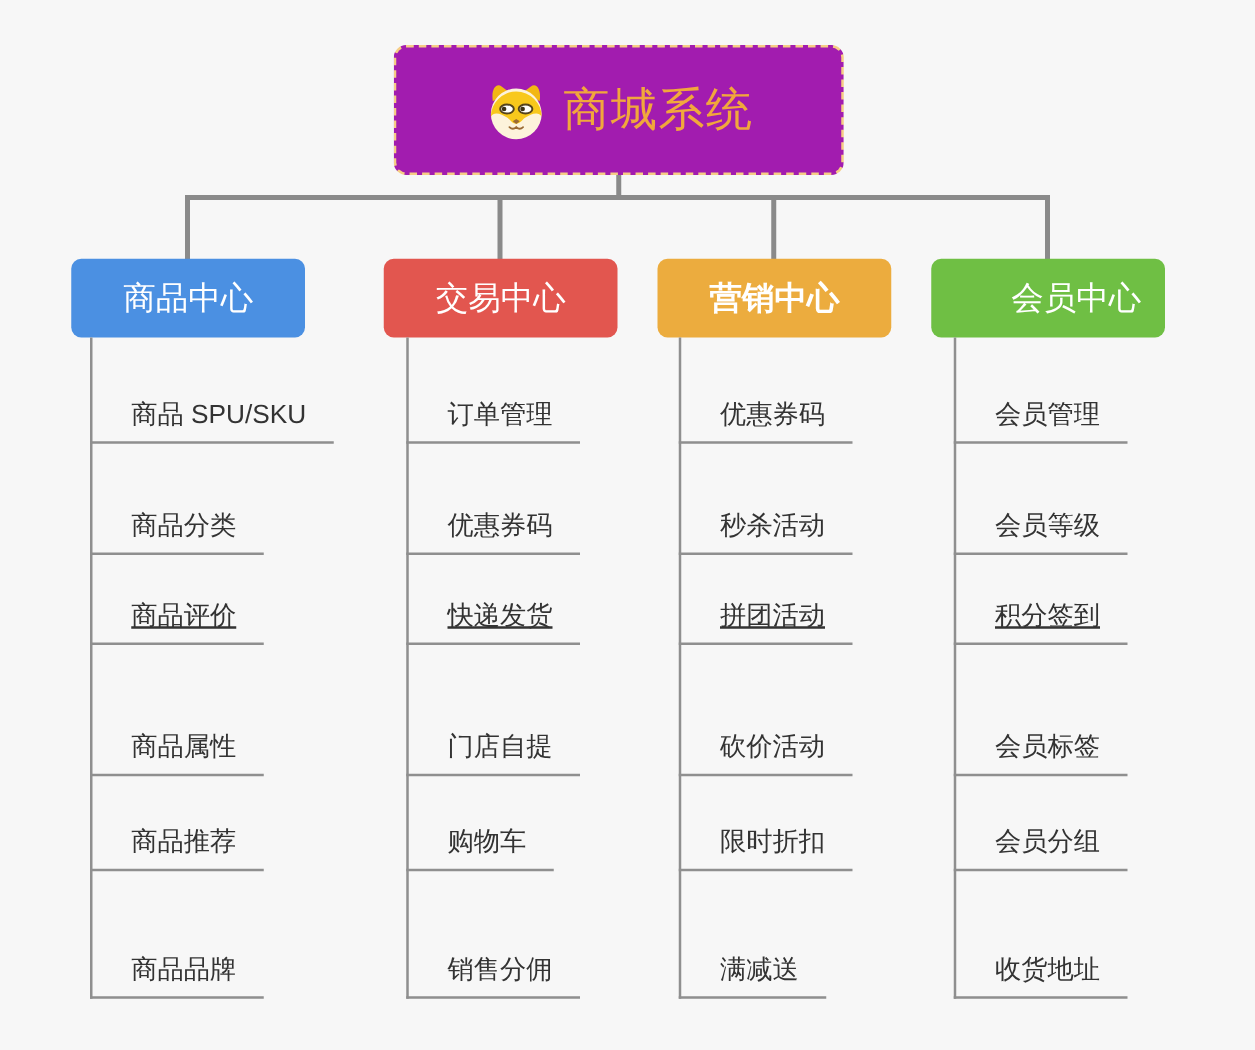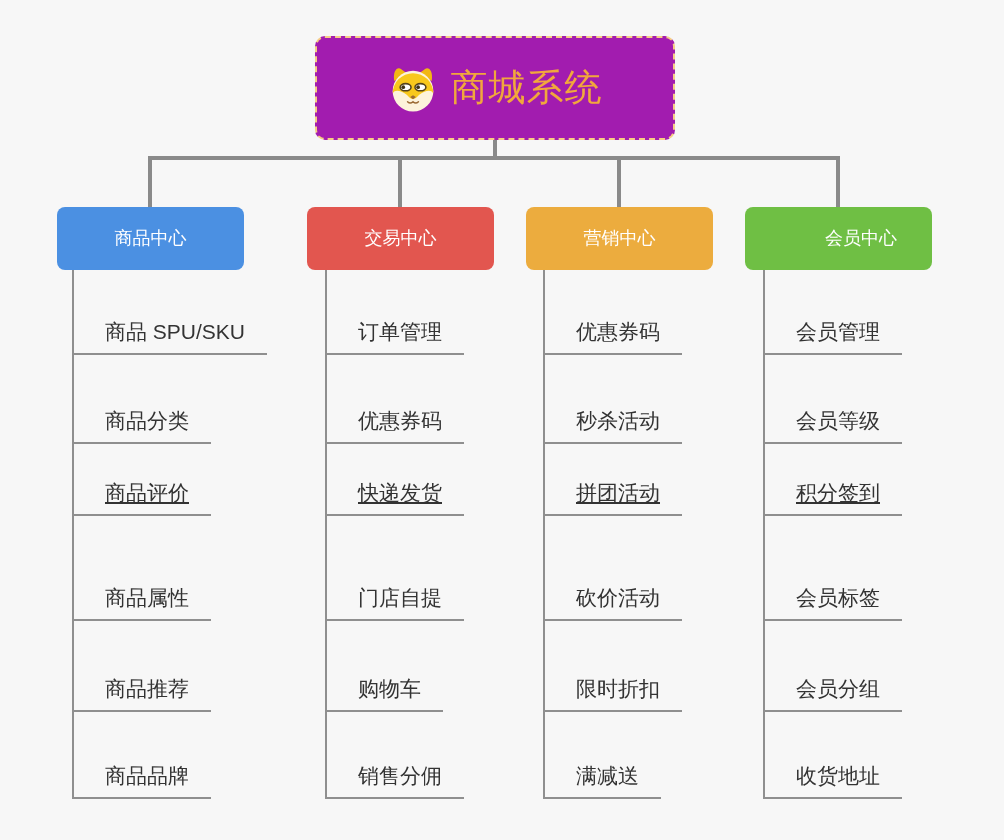--- a/index.html
+++ b/index.html
@@ -44,21 +44,21 @@
   .drop-2 { left: 617px; }
   .drop-3 { left: 836px; }
 
   
   .branch-header {
     position: absolute;
     top: 207px;
     width: 187px; height: 63px;
     border-radius: 8px;
     color: #ffffff;
-    font-size: 18px;
+    font-size: 26px;
     line-height: 63px;
     text-align: center;
     white-space: nowrap;
     cursor: default;
   }
   .bh-0 { left: 57px; }
   .bh-1 { left: 307px; }
   .bh-2 { left: 526px; }
   .bh-3 { left: 745px; }
 
@@ -87,21 +87,21 @@
     line-height: 28px;
     color: #333333;
     white-space: nowrap;
     border-bottom: 2px solid #8f8f8f;
     text-align: right;
   }
   .i1 { top: 48px; }
   .i2 { top: 137px; }
   .i3 { top: 209px; text-decoration: underline; }
   .i4 { top: 314px; }
-  .i5 { top: 405px; }
+  .i5 { top: 390px; }
   .i6 { top: 492px; }
 </style>
 </head>
 <body>
 
 <div class="stage">
 
   <div class="root-node">
     <span class="dog-icon">
       <svg width="50" height="50" viewBox="0 0 64 64">
@@ -122,21 +122,21 @@
 
   <div class="tree-line stem"></div>
   <div class="tree-line hbar"></div>
   <div class="tree-line drop drop-0"></div>
   <div class="tree-line drop drop-1"></div>
   <div class="tree-line drop drop-2"></div>
   <div class="tree-line drop drop-3"></div>
 
   <div class="branch-header bh-0" style="background-color: rgb(75, 144, 226);">商品中心</div>
   <div class="branch-header bh-1" style="background-color: rgb(226, 86, 79);">交易中心</div>
-  <div class="branch-header bh-2" style="background-color: rgb(236, 172, 62);">营销中心</div>
+  <div class="branch-header bh-2" style="background-color: rgb(236, 172, 62); font-weight: bold;">营销中心</div>
   <div class="branch-header bh-3" style="background-color: rgb(111, 191, 68); padding-left: 45px;">会员中心</div>
 
   <div class="col col-0">
     <div class="item i1">商品 SPU/SKU</div>
     <div class="item i2">商品分类</div>
     <div class="item i3">商品评价</div>
     <div class="item i4">商品属性</div>
     <div class="item i5">商品推荐</div>
     <div class="item i6">商品品牌</div>
   </div>

